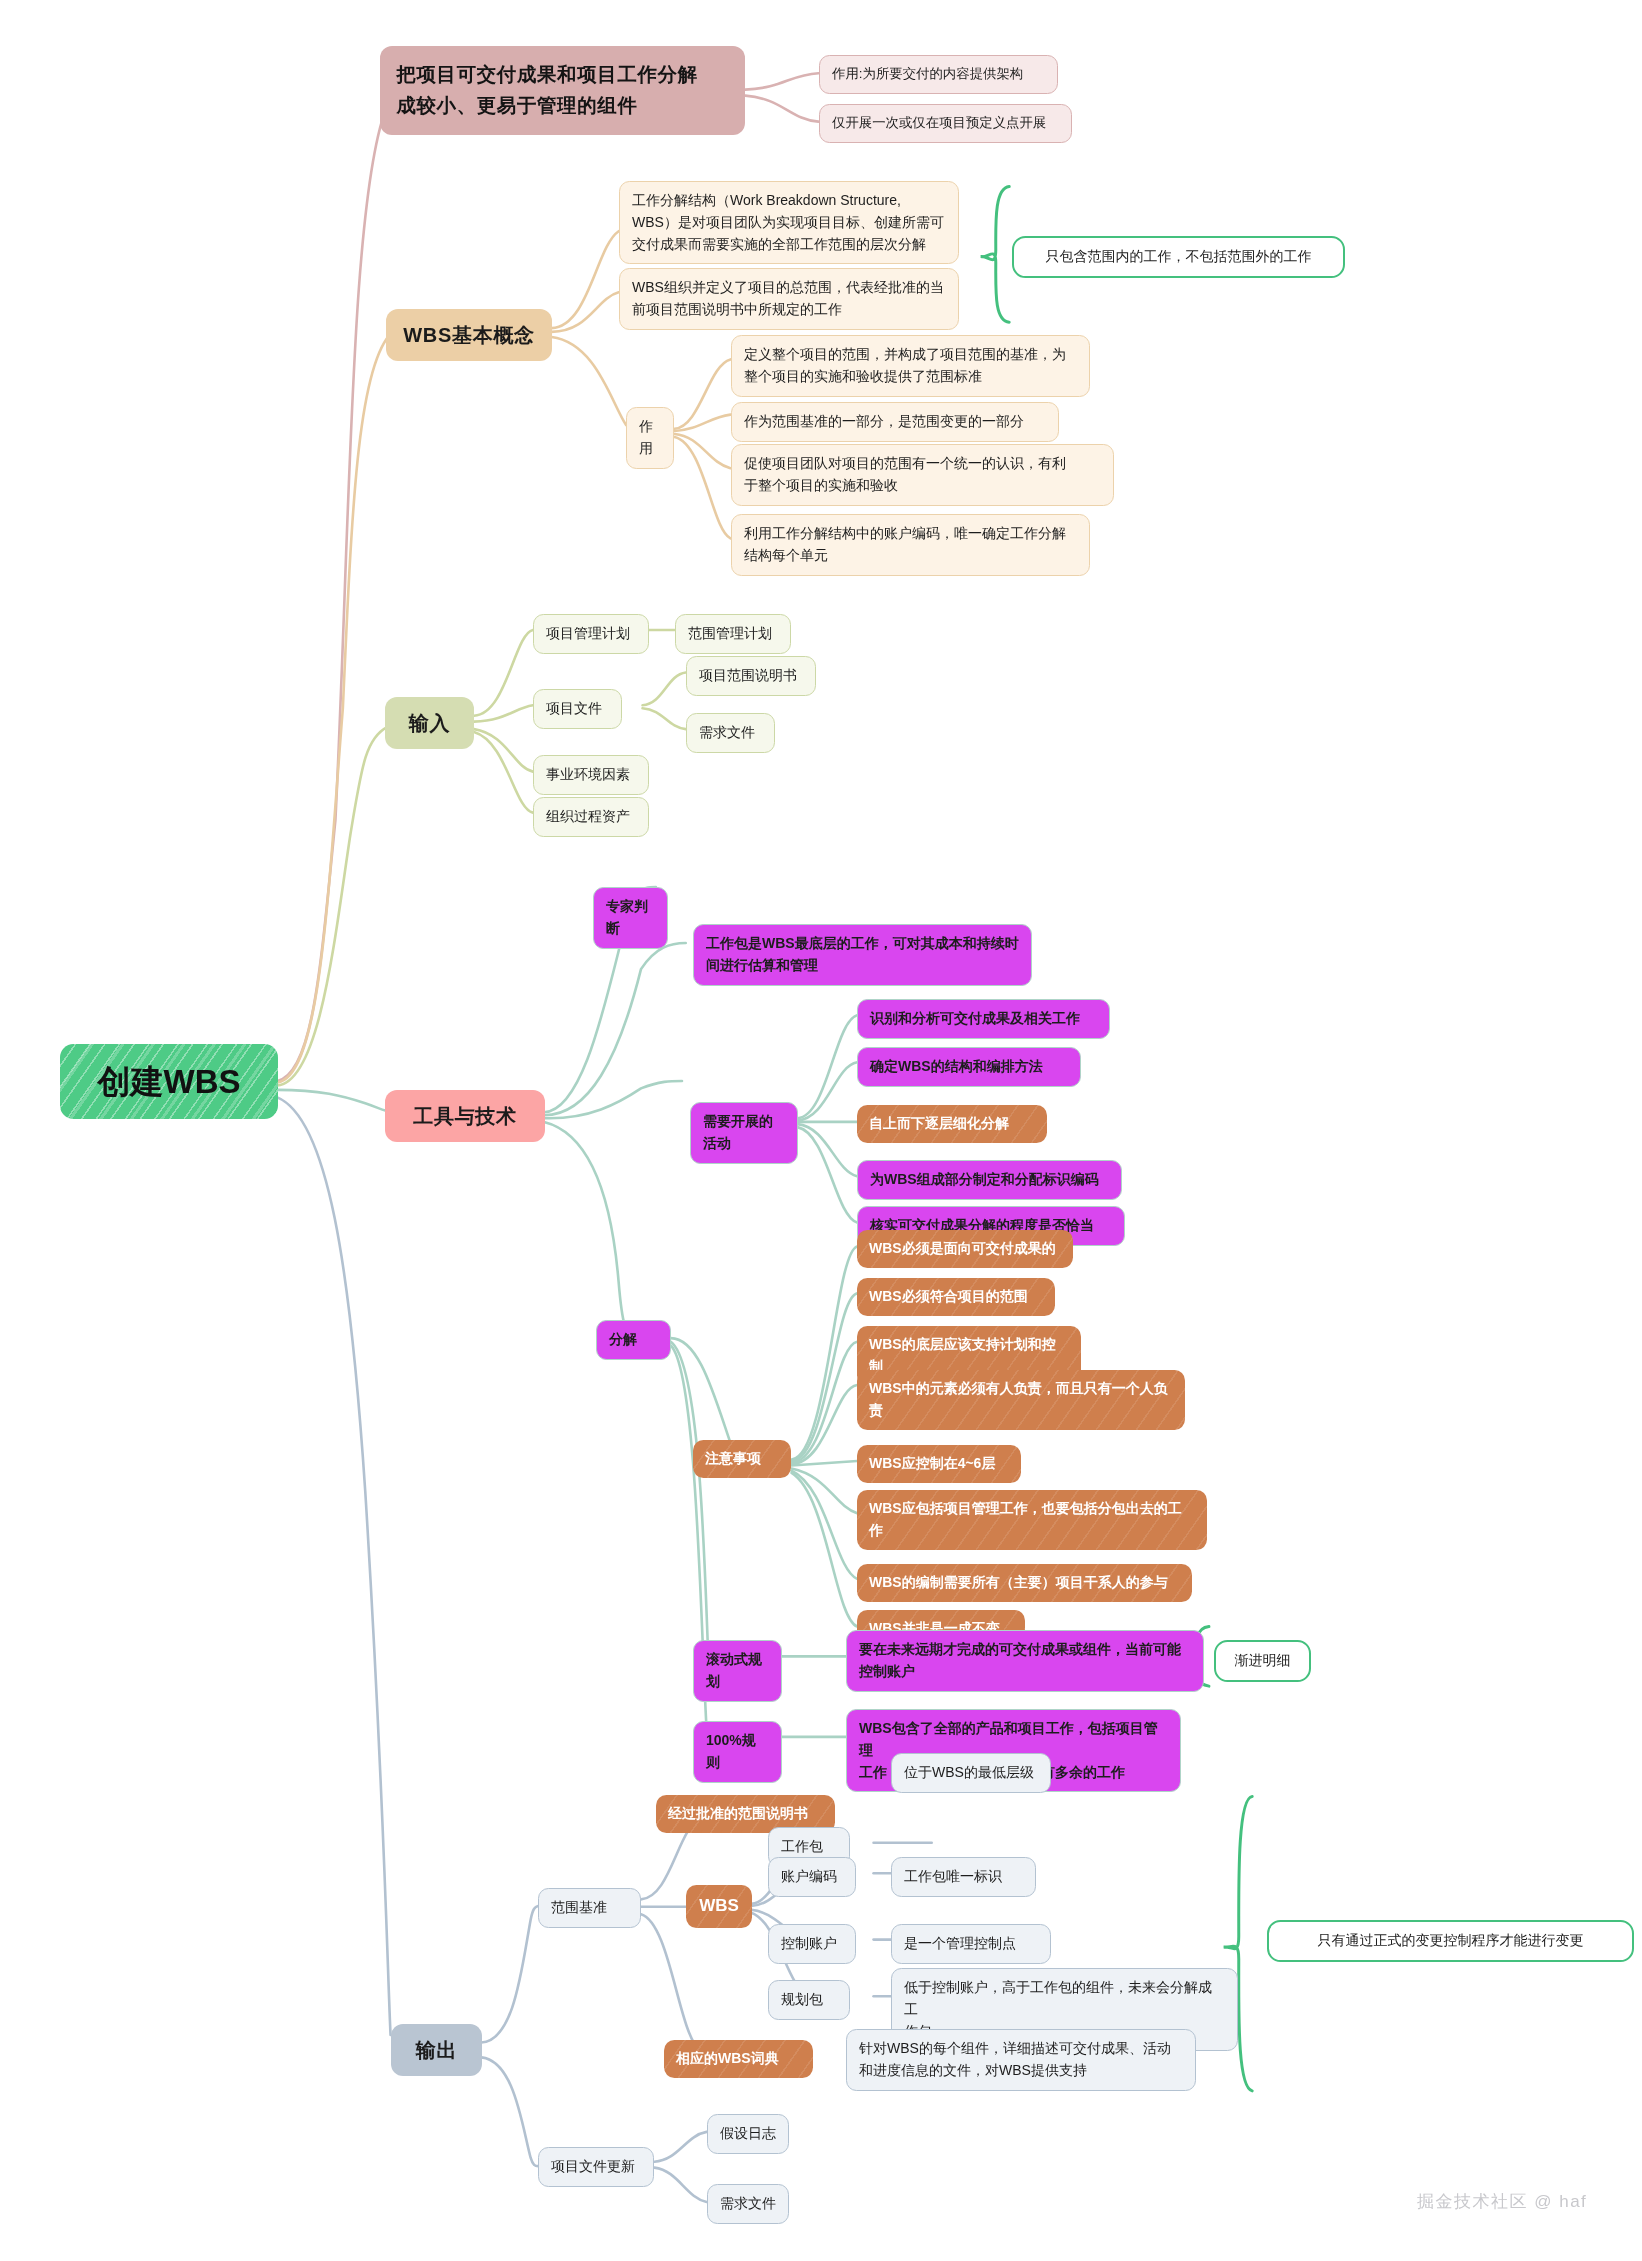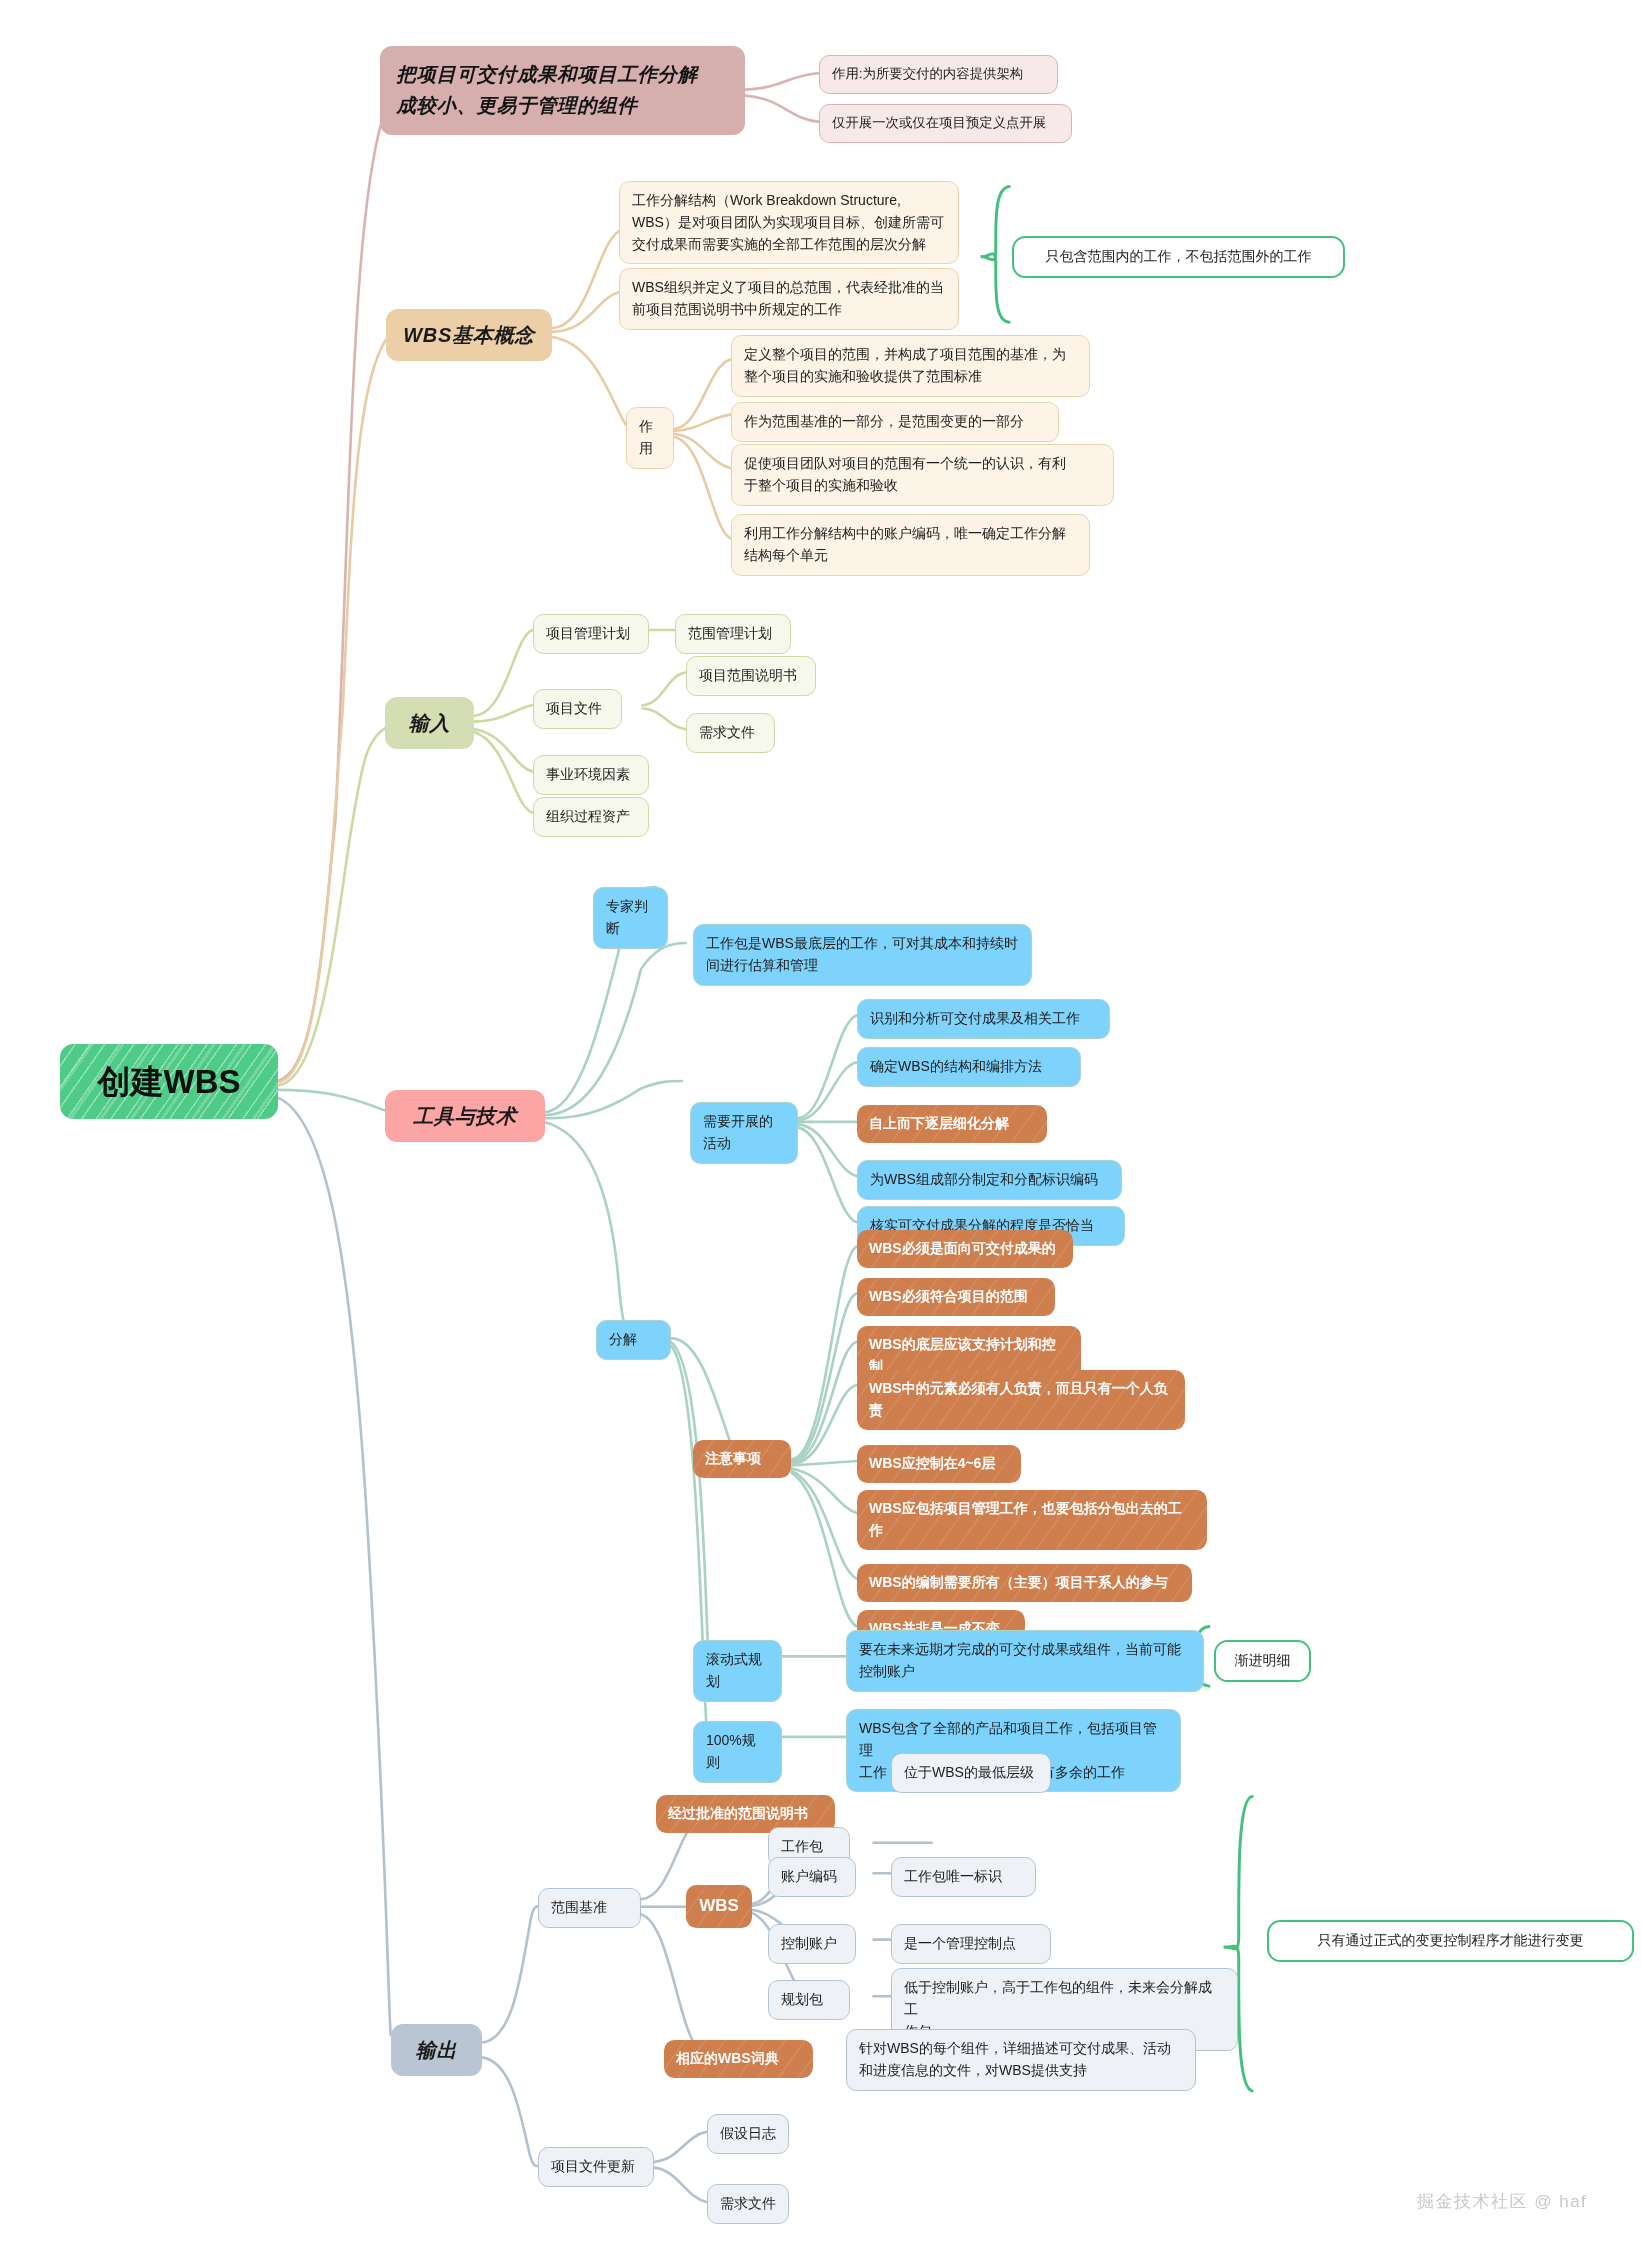--- a/index.html
+++ b/index.html
@@ -43,42 +43,41 @@
   .branch-head {
     font-size: 20px;
     font-weight: 700;
     color: #1b1b1b;
     padding: 10.4px 16.4px;
     border-radius: 12px;
     letter-spacing: 0.7px;
     background-image:
       repeating-linear-gradient(125deg, rgba(255,255,255,.5) 0 1.5px, rgba(255,255,255,0) 1.5px 11.2px),
       repeating-linear-gradient(125deg, rgba(255,255,255,.25) 0 2.2px, rgba(255,255,255,0) 2.2px 22.4px);
-    font-style: italic;
   }
   .bh-pink   { background:#d7aeae; }
   .bh-tan    { background:#eccfa6; }
   .bh-olive  { background:#d5ddb2; }
   .bh-teal   { background:#fca5a5; }
   .bh-slate  { background:#b9c5d2; }
 
   
   .box {
     font-size: 14px;
     color: #1d1d1d;
     padding: 8.2px 12px;
     border-radius: 10.4px;
     border: 1.9px solid;
     background-image:
       repeating-linear-gradient(125deg, rgba(255,255,255,.75) 0 1.5px, rgba(255,255,255,0) 1.5px 16.4px);
   }
   .b-pink  { background:#f7e9e9; border-color:#d9b2b2; }
   .b-tan   { background:#fdf3e6; border-color:#ecd2ab; }
   .b-olive { background:#f6f8ec; border-color:#ccd8a6; }
-  .b-teal  { background:#7dd3fc; border-color:#aed4c7; }
+  .b-teal  { background:#d946ef; border-color:#aed4c7;font-weight:bold; }
   .b-slate { background:#eef2f6; border-color:#b3c2d1; }
   .b-green { background:#ffffff; border-color:#44c07e; border-width:2.2px; border-radius:13.4px; }
 
   .b-orange {
     background:#cf7f4d;
     border:none;
     color:#ffffff;
     font-weight:700;
     border-radius:10.4px;
     background-image:

